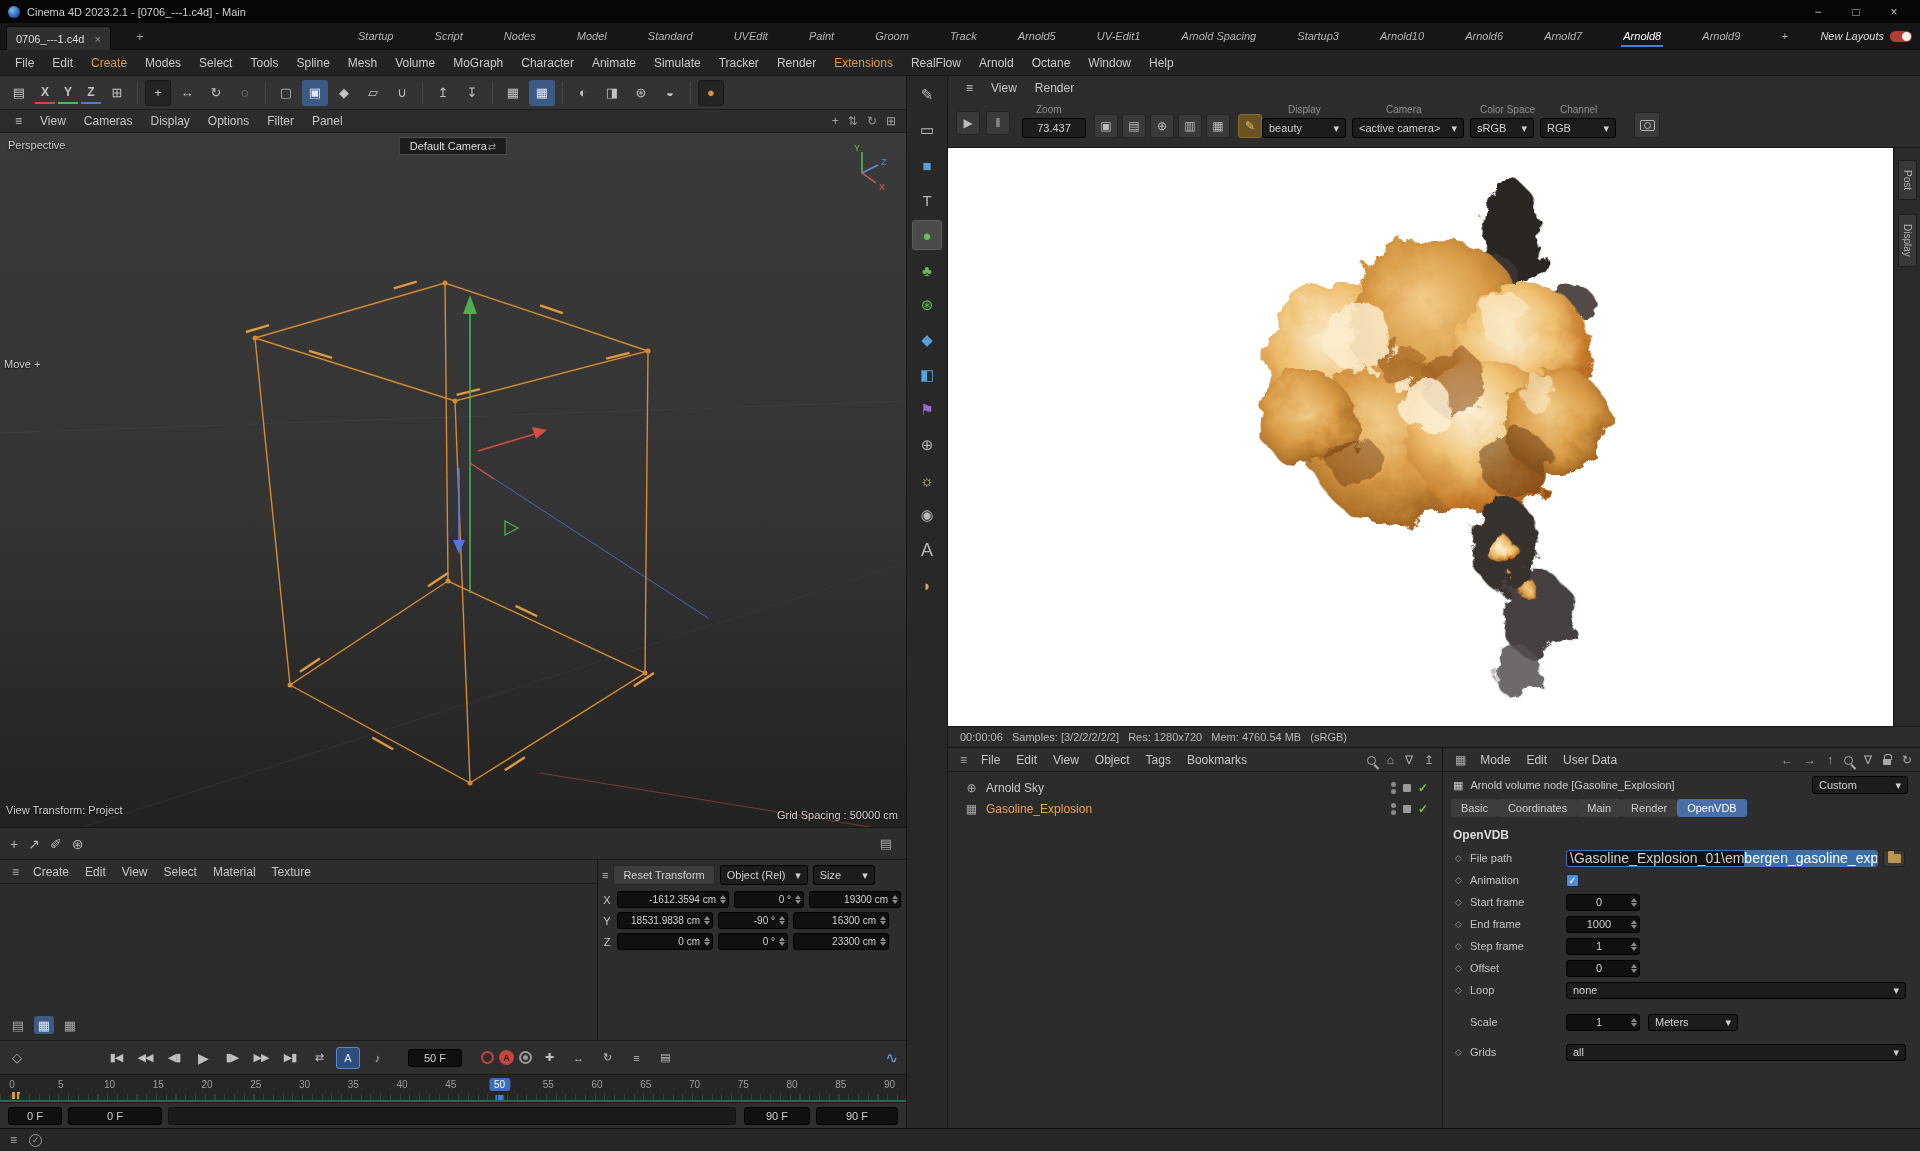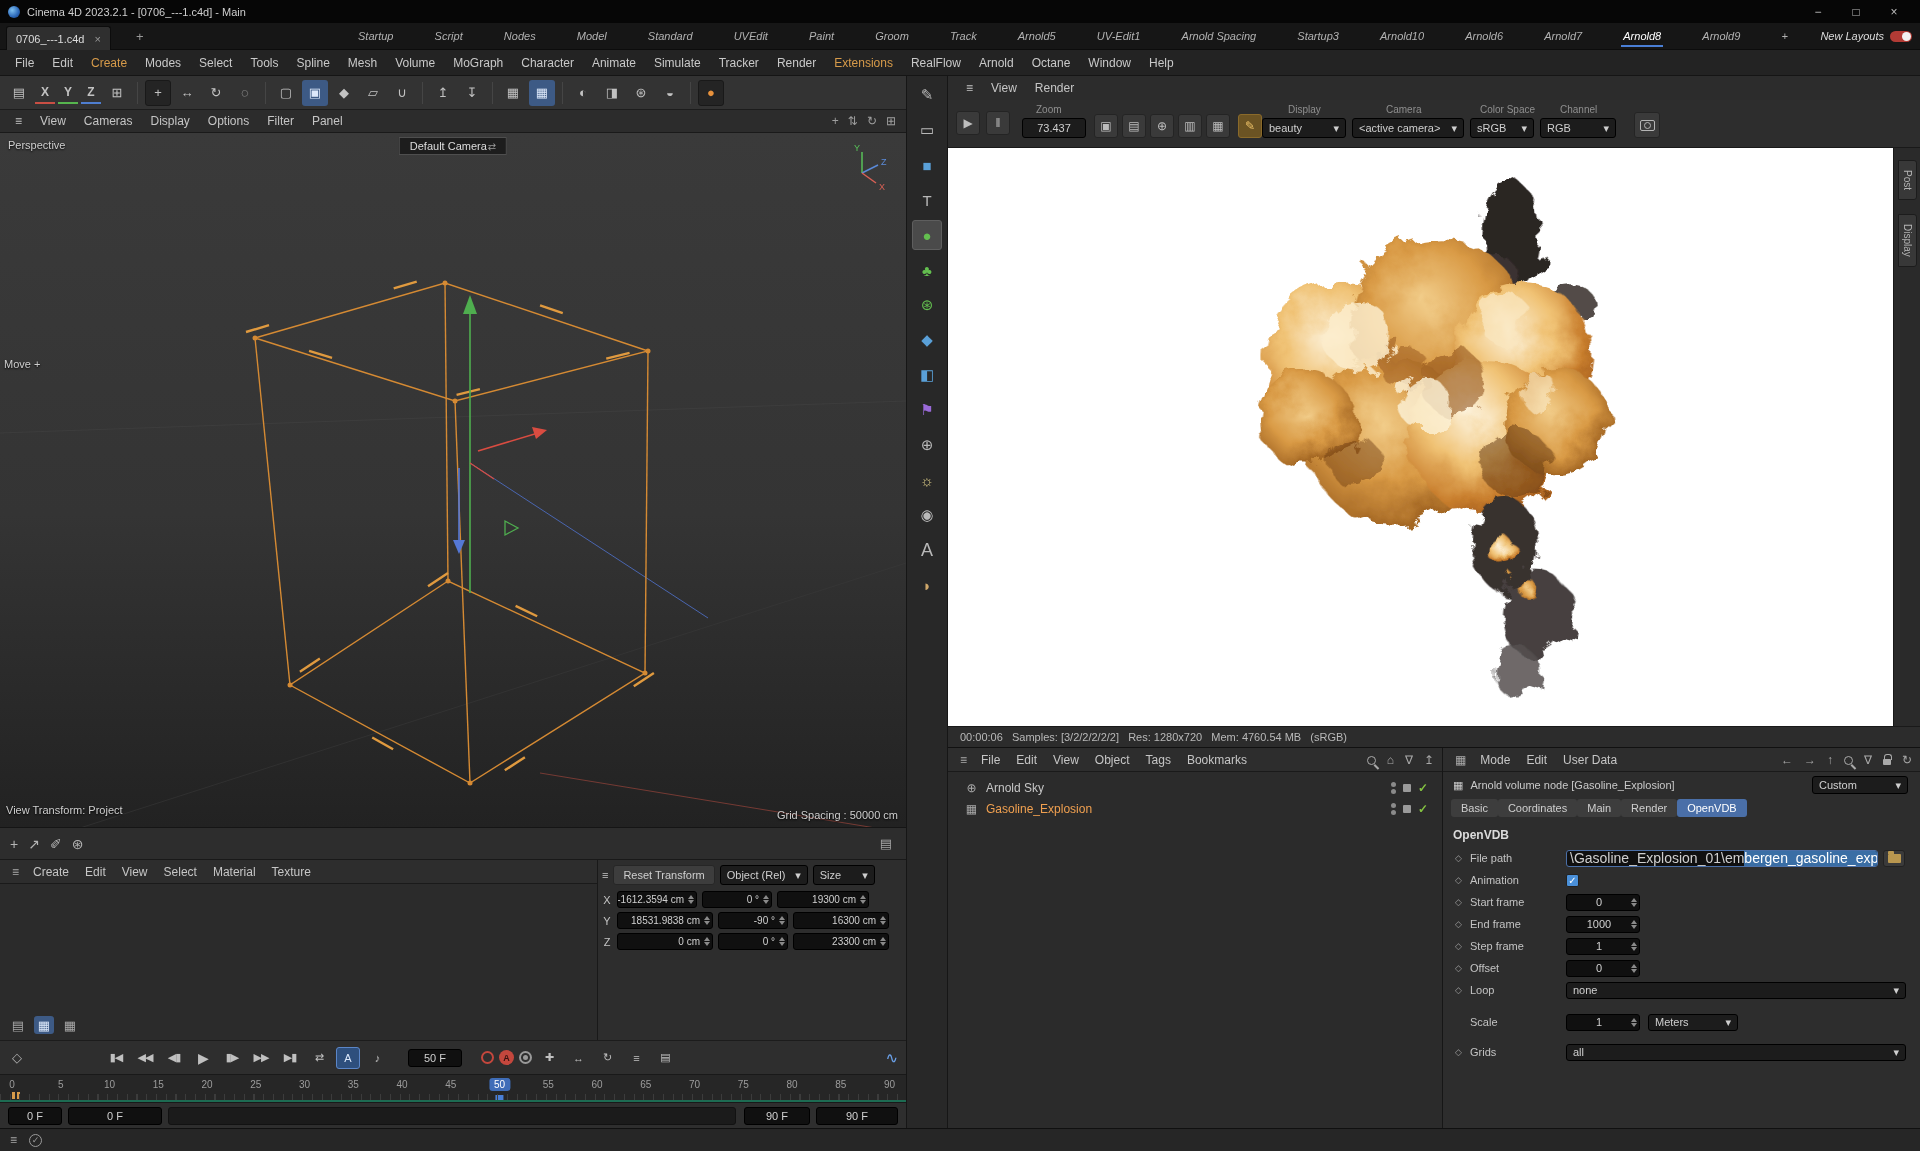--- a/index.html
+++ b/index.html
@@ -352,21 +352,21 @@
           <span>Object (Rel)</span>
           <span>▾</span>
         </span>
       <span class="ddl" style="width:62px;height:20px">
           <span>Size</span>
           <span>▾</span>
         </span>
     </div>
     <div class="crow">
       <span class="axl">X</span>
-      <span class="cfield" style="width:80px">
+      <span class="cfield" style="width:112px">
           <span>-1612.3594 cm</span>
           <span class="step">
             <i class="su"></i>
             <i class="sd"></i>
           </span>
         </span>
       <span class="cfield" style="width:70px">
           <span>0 °</span>
           <span class="step">
             <i class="su"></i>

